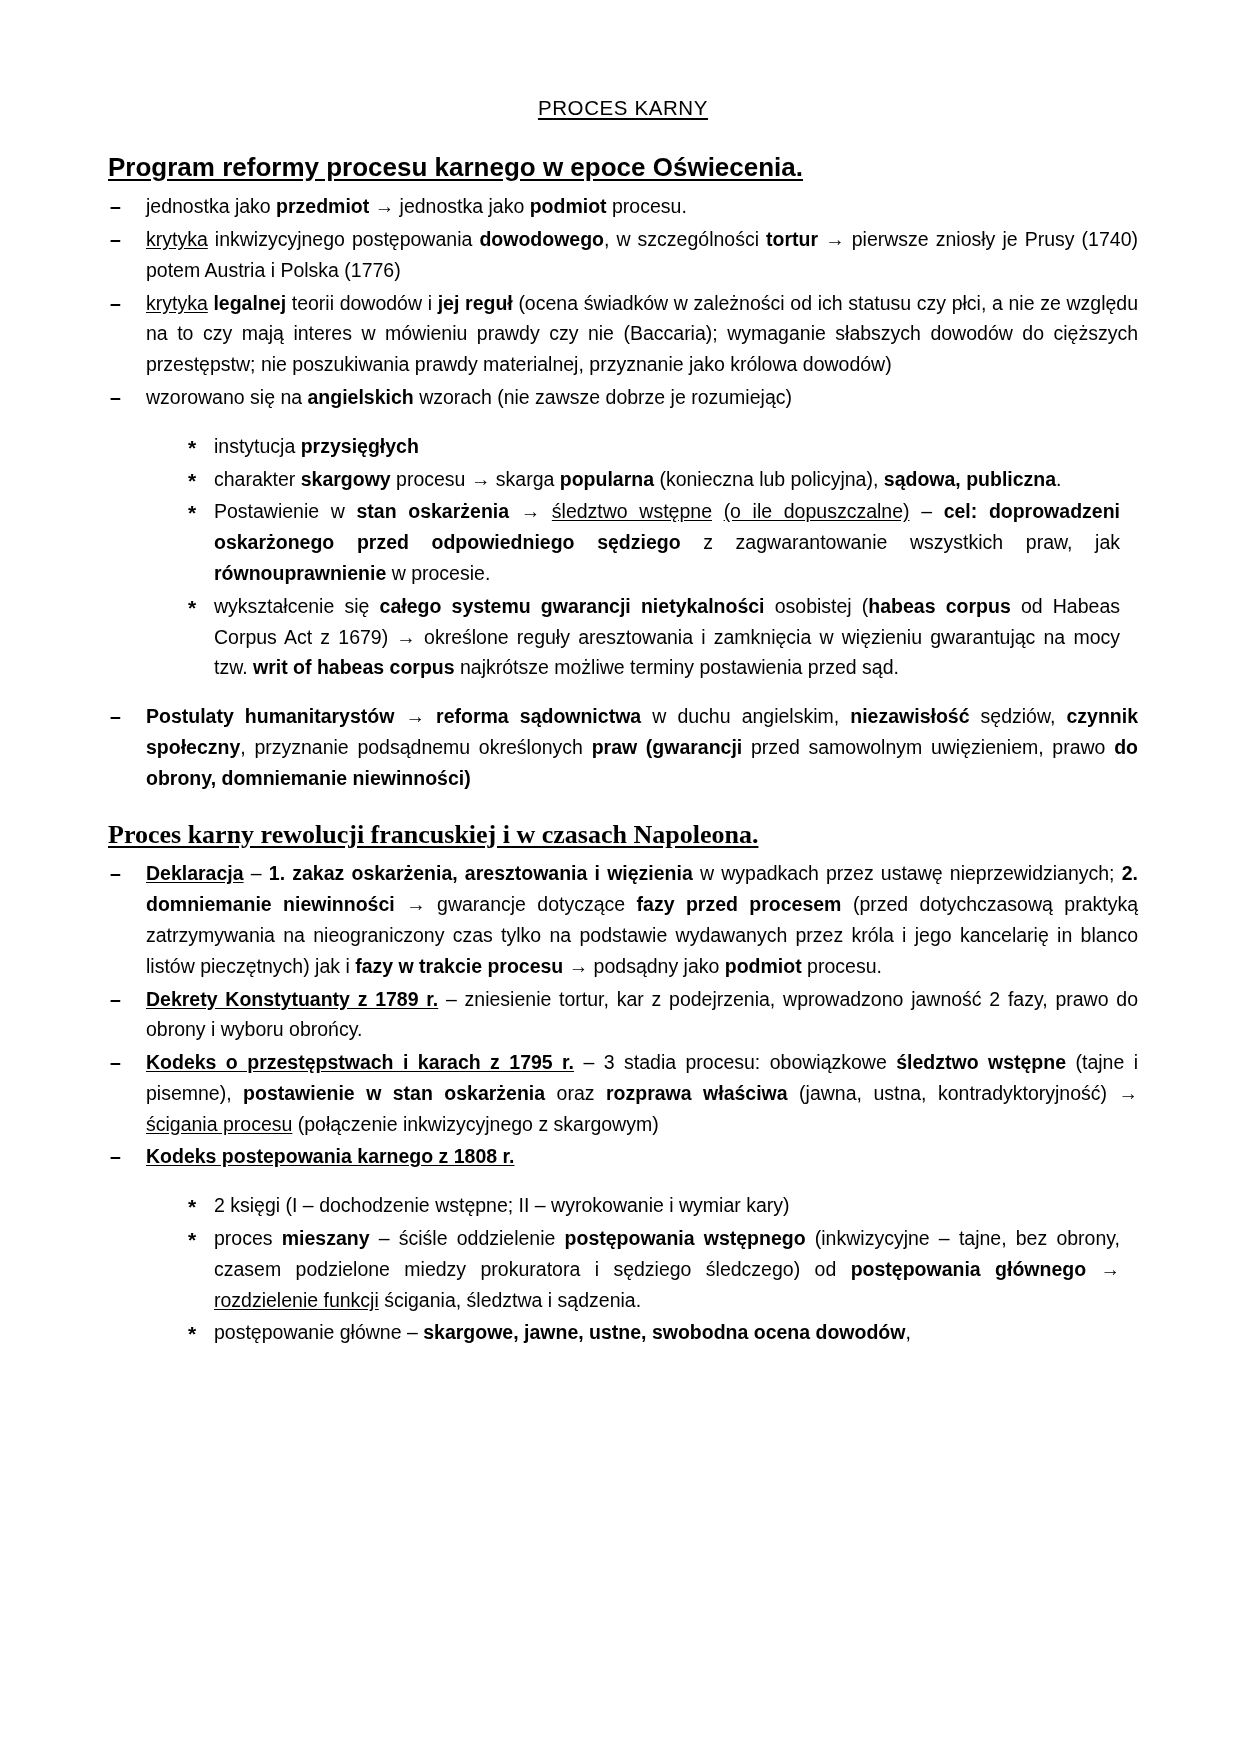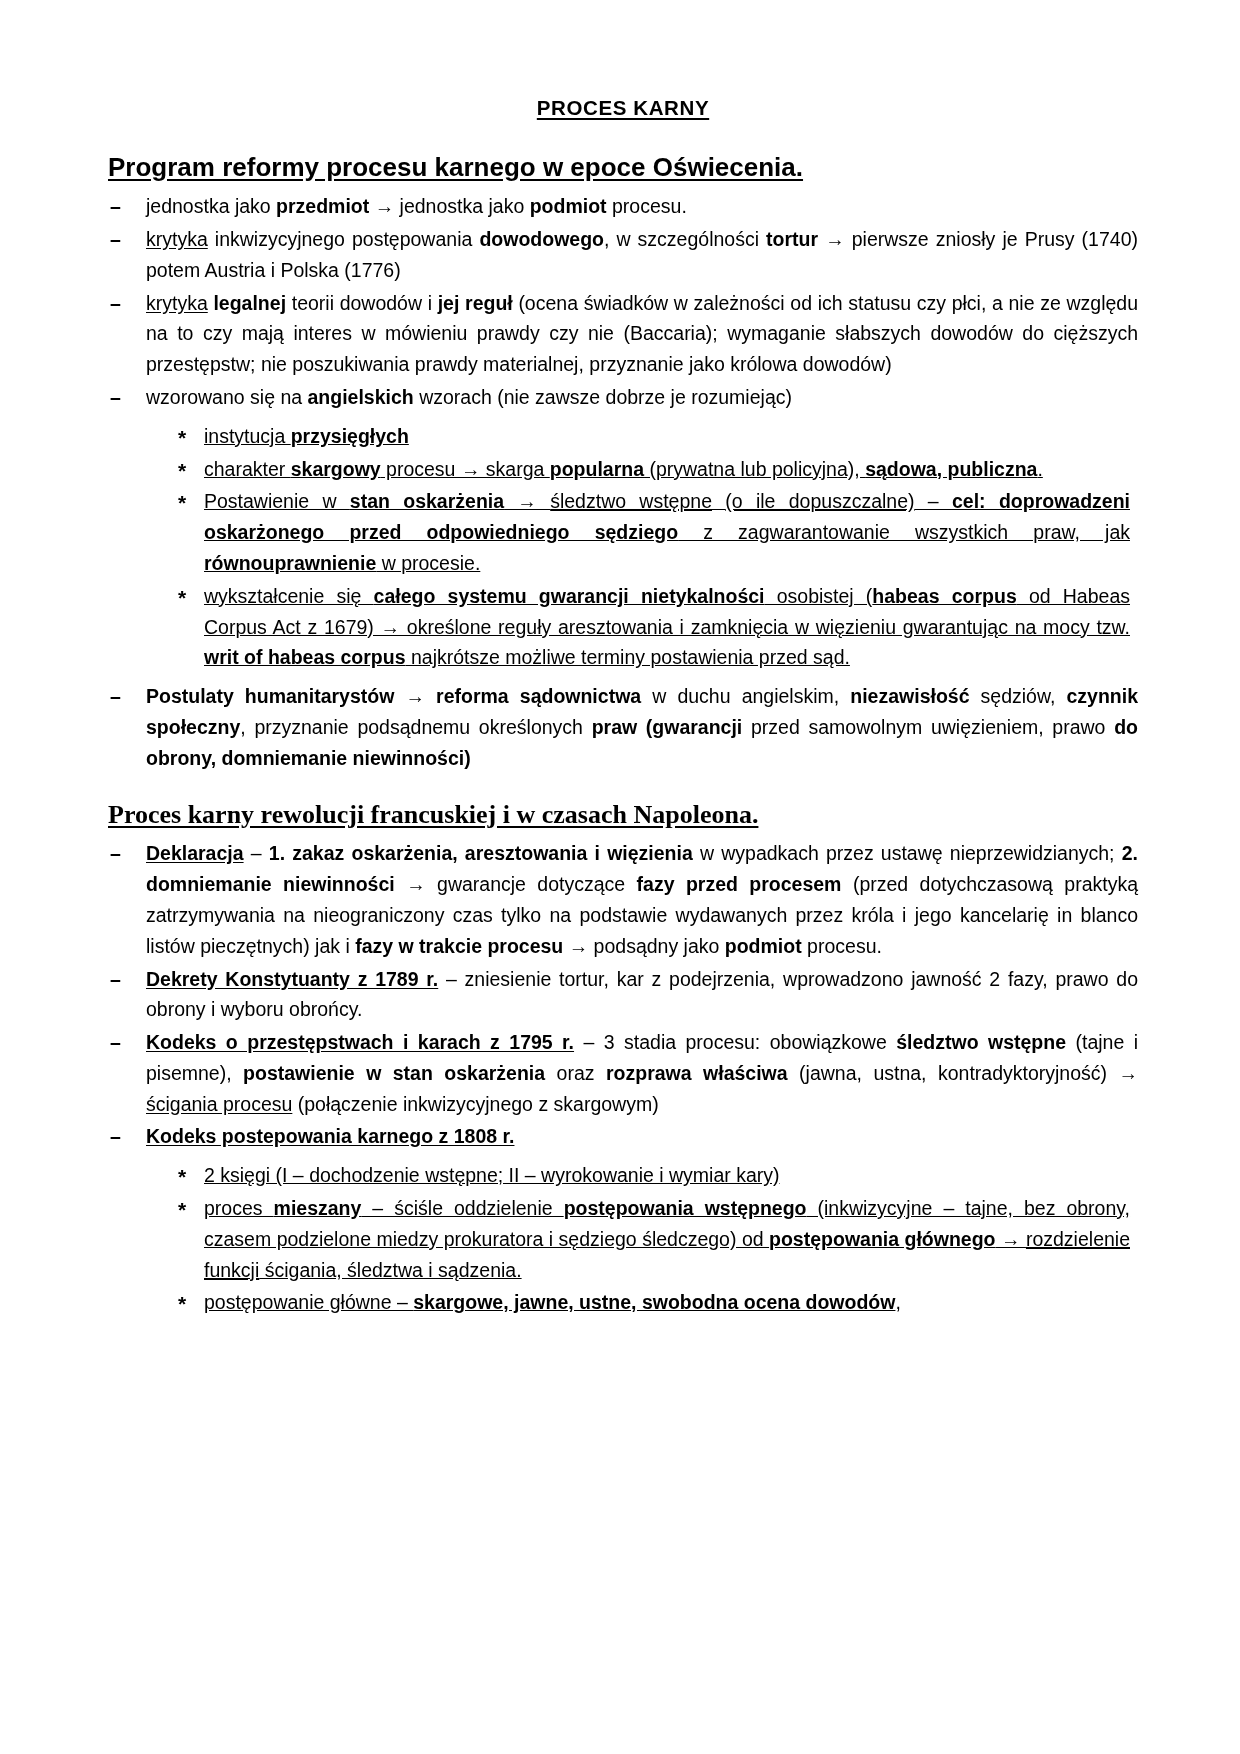--- a/index.html
+++ b/index.html
@@ -24,21 +24,21 @@
     position: absolute;
     left: 108px;
     top: 96px;
     width: 1030px;
   }
 
   
   .doc-title {
     text-align: center;
     font-size: 20.5px;
-    font-weight: bold;
+    font-weight: normal;
     letter-spacing: 0.6px;
     text-decoration: underline;
     text-underline-offset: 3px;
     margin: 0 0 28px 0;
     line-height: 1.2;
   }
   .section-head {
     font-size: 26px;
     font-weight: bold;
     text-decoration: underline;
@@ -68,23 +68,22 @@
     content: "\2013";
     position: absolute;
     left: 2px;
     top: 0;
     font-weight: bold;
     font-size: 19.5px;
   }
   
   ul.lvl2 {
     list-style: none;
-    margin: 8px;
+    margin: 18px;
     padding: 0;
-    text-decoration: underline;
   }
   ul.lvl2 > li.star {
     position: relative;
     padding-left: 26px;
     margin: 0 0 2px 0;
     font-size: 19.5px;
     line-height: 1.58;
     text-align: justify;
   }
   ul.lvl2 > li.star::before {
@@ -114,21 +113,21 @@
 
     <div id="sections-root">
         <h2 class="section-head">Program reformy procesu karnego w epoce Oświecenia. </h2>
         <ul class="lvl1">
           <li class="dash"><span>jednostka jako </span><b>przedmiot</b><span> → jednostka jako </span><b>podmiot</b><span> procesu.</span></li>
           <li class="dash"><u>krytyka</u><span> inkwizycyjnego postępowania </span><b>dowodowego</b><span>, w szczególności </span><b>tortur</b><span> → pierwsze zniosły je Prusy (1740) potem Austria i Polska (1776)</span></li>
           <li class="dash"><u>krytyka</u><span> </span><b>legalnej</b><span> teorii dowodów i </span><b>jej reguł</b><span> (ocena świadków w zależności od ich statusu czy płci, a nie ze względu na to czy mają interes w mówieniu prawdy czy nie (Baccaria); wymaganie słabszych dowodów do cięższych przestępstw; nie poszukiwania prawdy materialnej, przyznanie jako królowa dowodów)</span></li>
           <li class="dash"><span>wzorowano się na </span><b>angielskich</b><span> wzorach (nie zawsze dobrze je rozumiejąc)</span><div class="sub-wrap">
               <ul class="lvl2">
                 <li class="star"><span>instytucja </span><b>przysięgłych</b></li>
-                <li class="star"><span>charakter </span><b>skargowy</b><span> procesu → skarga </span><b>popularna</b><span> (prywatna lub policyjna), </span><b>sądowa, publiczna</b><span>.</span></li>
+                <li class="star"><span>charakter </span><b>skargowy</b><span> procesu → skarga </span><b>popularna</b><span> (konieczna lub policyjna), </span><b>sądowa, publiczna</b><span>.</span></li>
                 <li class="star"><span>Postawienie w </span><b>stan oskarżenia</b><span> → </span><u>śledztwo wstępne</u><span> </span><u>(o ile dopuszczalne)</u><span> – </span><b>cel: doprowadzeni oskarżonego przed odpowiedniego sędziego</b><span> z zagwarantowanie wszystkich praw, jak </span><b>równouprawnienie</b><span> w procesie.</span></li>
                 <li class="star"><span>wykształcenie się </span><b>całego systemu gwarancji nietykalności</b><span> osobistej (</span><b>habeas corpus</b><span> od Habeas Corpus Act z 1679) → określone reguły aresztowania i zamknięcia w więzieniu gwarantując na mocy tzw. </span><b>writ of habeas corpus</b><span> najkrótsze możliwe terminy postawienia przed sąd.</span></li>
               </ul>
             </div></li>
           <li class="dash"><b>Postulaty humanitarystów</b><span> → </span><b>reforma sądownictwa</b><span> w duchu angielskim, </span><b>niezawisłość</b><span> sędziów, </span><b>czynnik społeczny</b><span>, przyznanie podsądnemu określonych </span><b>praw (gwarancji</b><span> przed samowolnym uwięzieniem, prawo </span><b>do obrony, domniemanie niewinności)</b></li>
         </ul>
         <h2 class="section-head spaced">Proces karny rewolucji francuskiej i w czasach Napoleona. </h2>
         <ul class="lvl1">
           <li class="dash"><b><u>Deklaracja</u></b><span> – </span><b>1. zakaz oskarżenia, aresztowania i więzienia</b><span> w wypadkach przez ustawę nieprzewidzianych; </span><b>2. domniemanie niewinności</b><span> → gwarancje dotyczące </span><b>fazy przed procesem</b><span> (przed dotychczasową praktyką zatrzymywania na nieograniczony czas tylko na podstawie wydawanych przez króla i jego kancelarię in blanco listów pieczętnych) jak i </span><b>fazy w trakcie procesu</b><span> → podsądny jako </span><b>podmiot</b><span> procesu.</span></li>
           <li class="dash"><b><u>Dekrety Konstytuanty z 1789 r.</u></b><span> – zniesienie tortur, kar z podejrzenia, wprowadzono jawność 2 fazy, prawo do obrony i wyboru obrońcy.</span></li>

